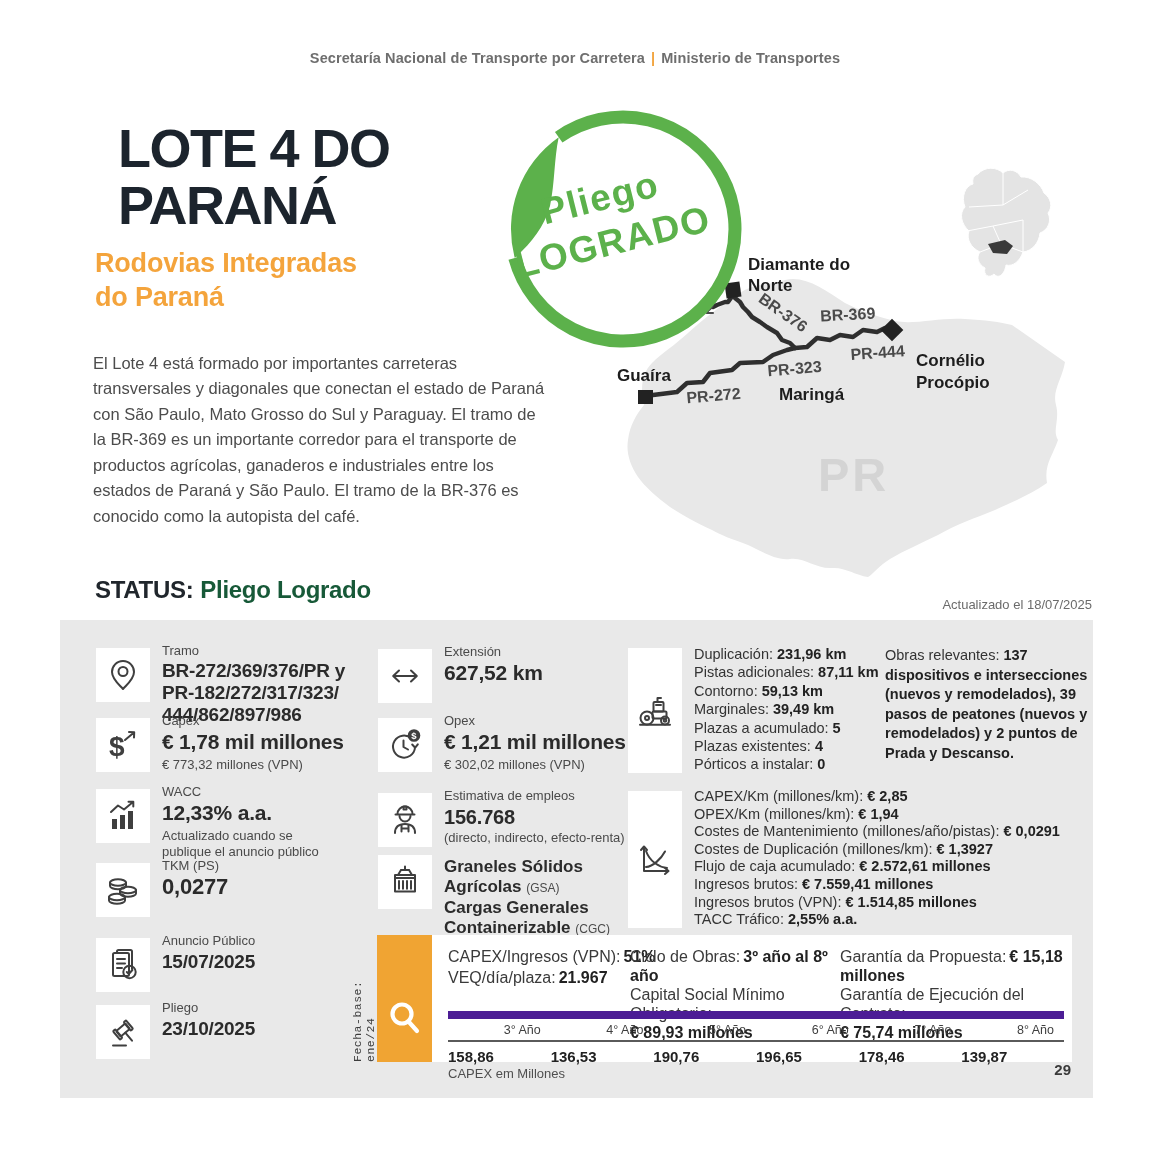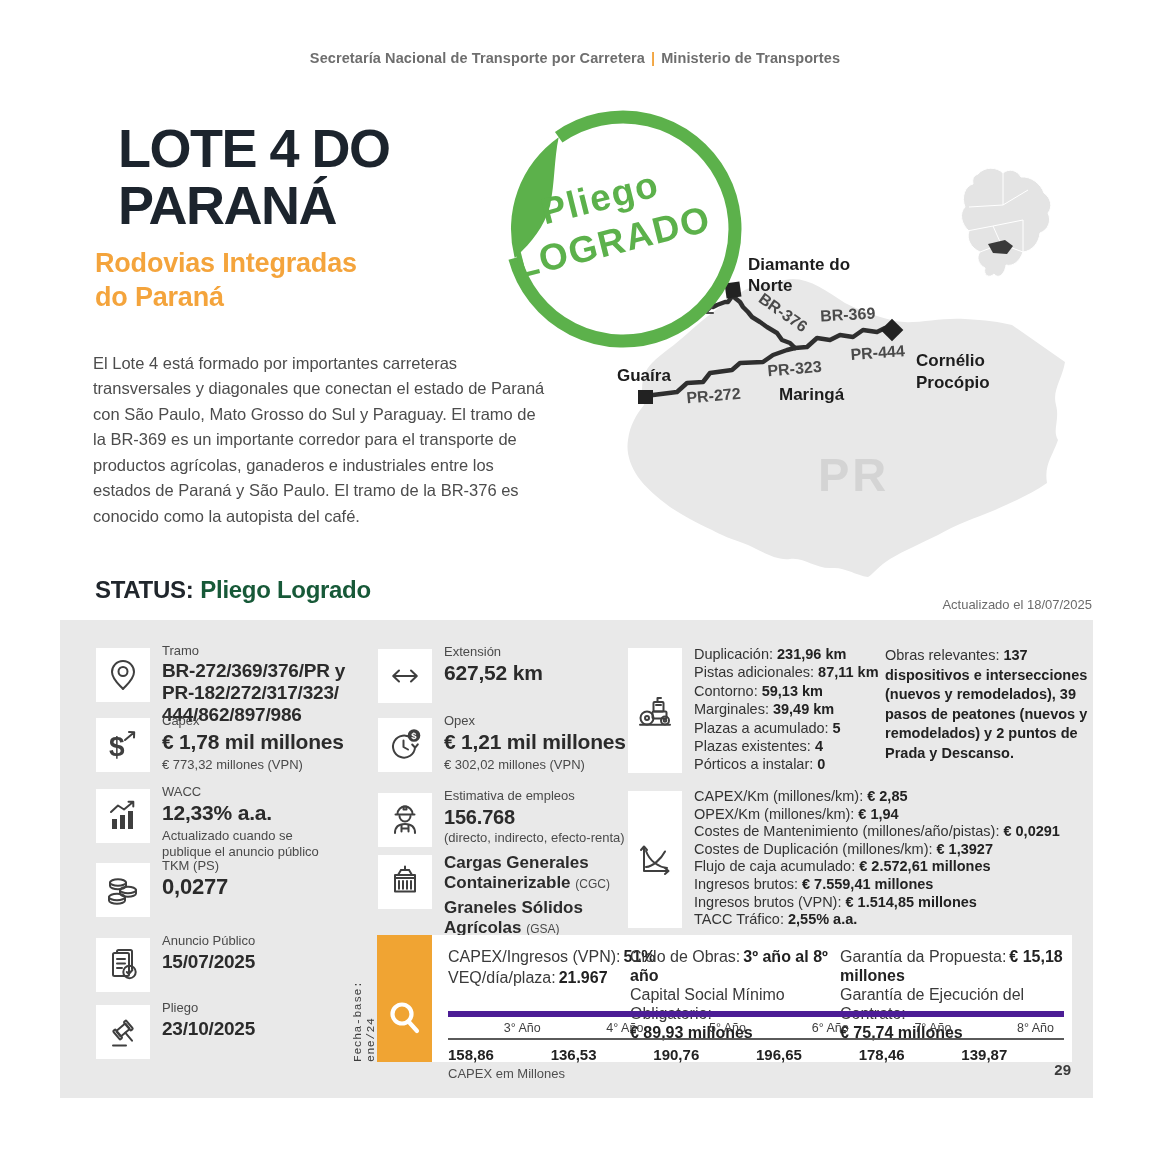--- a/index.html
+++ b/index.html
@@ -47,21 +47,21 @@
   
   .fecha{position:absolute;left:291px;top:315px;height:127px;writing-mode:vertical-rl;
          transform:rotate(180deg);font-family:"Liberation Mono",monospace;
          font-size:11.5px;letter-spacing:.5px;color:#3C3C3C;display:flex;align-items:center;}
   .orange{position:absolute;left:317px;top:315px;width:55px;height:127px;background:#F0A433;}
   .wpanel{position:absolute;left:372px;top:315px;width:640px;height:127px;background:#fff;}
   .bp{position:absolute;font-size:16px;color:#3A3A3A;line-height:20.5px;}
   .bp b{color:#222;margin-left:3px;}
   .bp .bline{display:block;}
   .bp-table{position:absolute;left:16px;top:76px;width:616px;}
-  .thead{display:flex;border-top:6px solid #4c1d95;border-bottom:2px solid #5A5A5A;}
+  .thead{display:flex;border-top:8px solid #4c1d95;border-bottom:2px solid #5A5A5A;}
   .thead span{flex:1;text-align:right;font-size:12.5px;color:#3F3F3F;padding:4px 10px 3px 0;}
   .tvals{display:flex;}
   .tvals span{flex:1;text-align:left;font-size:15px;font-weight:700;color:#222;padding:6px 10px 0 0;}
   .caption{position:absolute;left:388px;top:446px;font-size:13px;color:#4F4F4F;}
   .pagenum{position:absolute;left:955px;top:441px;width:56px;text-align:right;
            font-size:15px;font-weight:700;color:#3A3A3A;}
   
   .ico *{stroke:#3F3F3F;stroke-width:2;fill:none;stroke-linecap:round;stroke-linejoin:round;}
   .ico .fill{fill:#3F3F3F;stroke:none;}
   .ico .itxt{fill:#3F3F3F;stroke:none;font-weight:700;font-family:"Liberation Sans",sans-serif;}
@@ -295,22 +295,22 @@
 
     <div class="stat" style="left:318px;top:235px">
       <div class="ibox">
         <svg class="ico" width="36" height="36" viewBox="0 0 36 36">
           <path d="M18,2.5 V6 M14,6 h8 M14,6 L11,11 M22,6 L25,11"></path>
           <rect x="8" y="11" width="20" height="16.5"></rect>
           <path d="M8,14 H28 M12,17 V24.8 M16,17 V24.8 M20,17 V24.8 M24,17 V24.8"></path>
         </svg>
       </div>
       <div class="stext" style="margin-top:-2px">
+        <div class="cargas-line" style="margin-top:4px"><b>Graneles Sólidos Agrícolas</b> <span class="tag">(GSA)</span></div>
         <div class="cargas-line"><b>Cargas Generales Containerizable</b> <span class="tag">(CGC)</span></div>
-        <div class="cargas-line" style="margin-top:4px"><b>Graneles Sólidos Agrícolas</b> <span class="tag">(GSA)</span></div>
       </div>
     </div>
 
     <div class="stat" style="left:568px;top:28px">
       <div class="ibox tall125">
         <svg class="ico" width="40" height="40" viewBox="0 0 40 40">
           <circle cx="12" cy="27" r="6.5"></circle>
           <circle cx="12" cy="27" r="2"></circle>
           <rect x="18.5" y="11" width="10" height="9.5" rx="1"></rect>
           <path d="M21,14 h5"></path>

